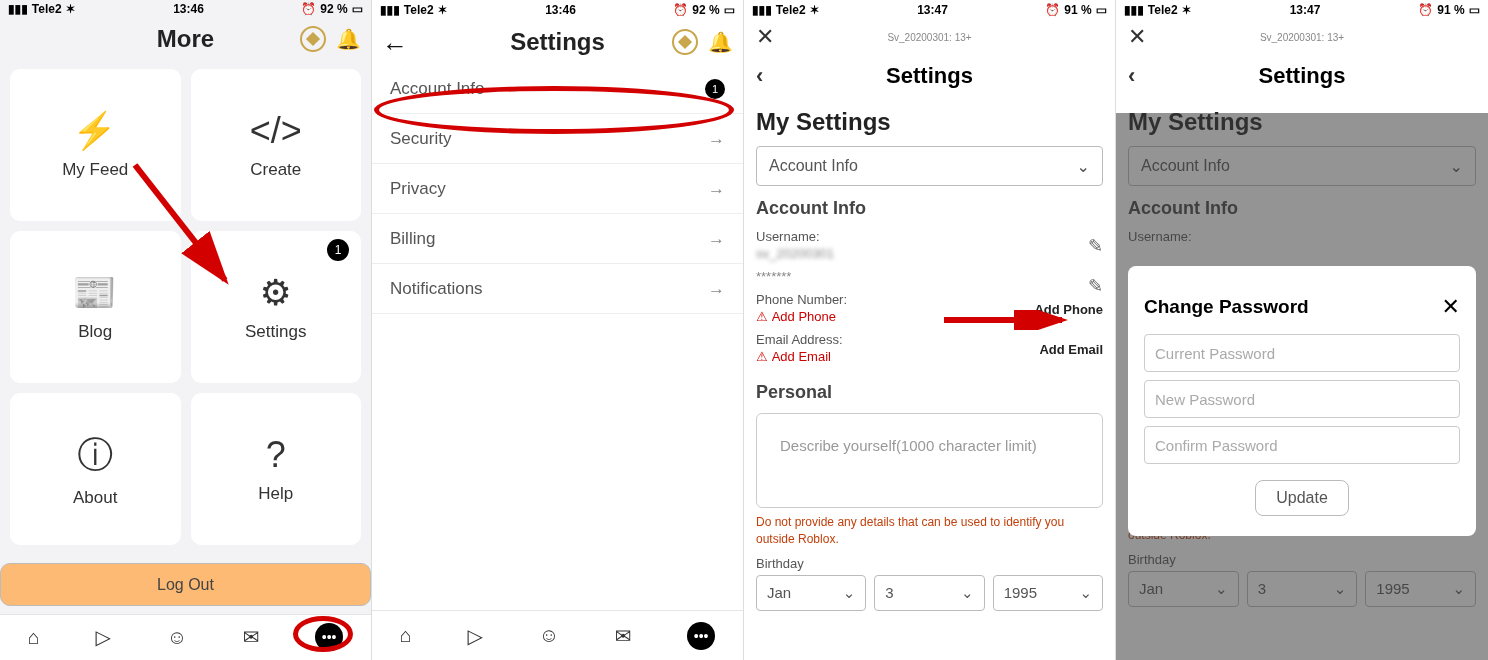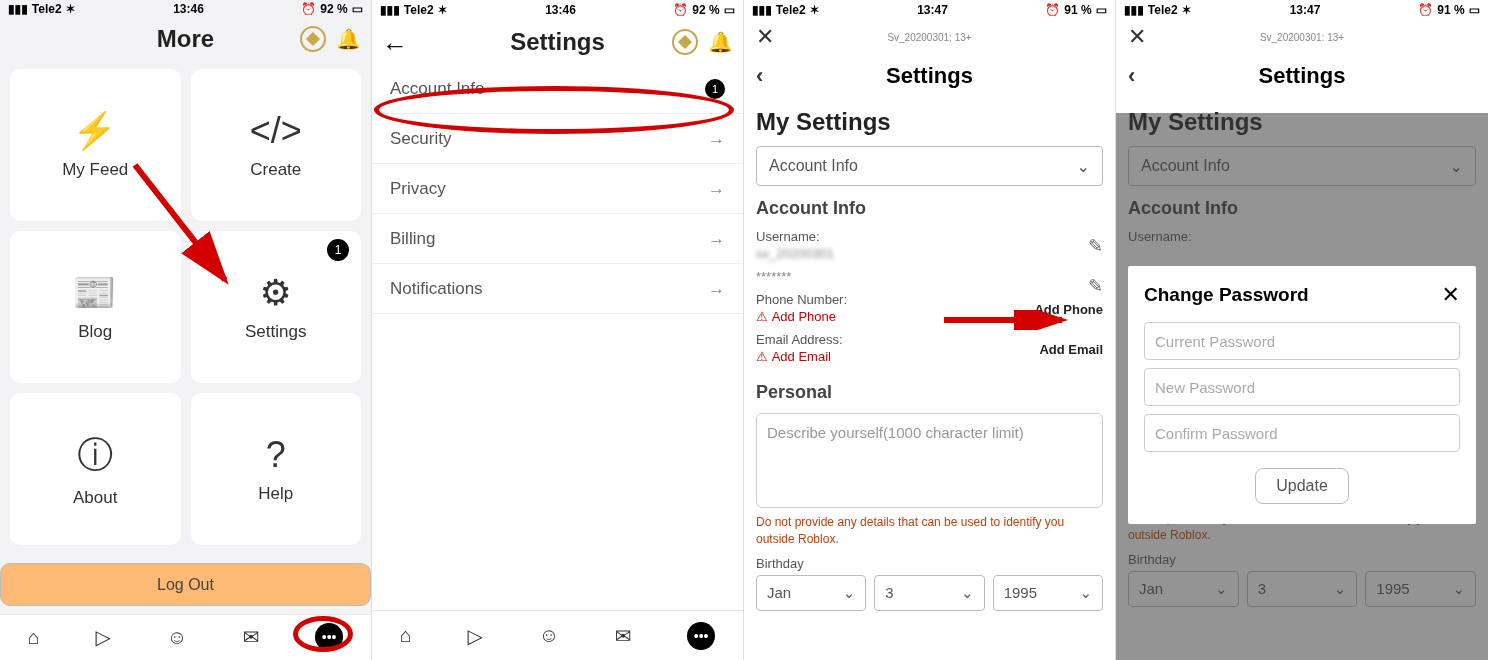--- a/index.html
+++ b/index.html
@@ -39,27 +39,27 @@
 .content{padding:0 12px;overflow:hidden;flex:1}
 .h1{font-size:24px;font-weight:800;margin:10px 0;color:#222}
 .sel{border:1px solid #bbb;border-radius:4px;height:40px;display:flex;align-items:center;padding:0 12px;justify-content:space-between;color:#555;font-size:16px;margin-bottom:12px}
 .section{font-size:18px;font-weight:700;color:#444;margin:10px 0}
 .fld{font-size:13px;color:#555;margin-top:8px;position:relative}
 .fld .val{color:#888;margin-top:2px;filter:blur(2px)}
 .fld .plain{color:#888;margin-top:2px}
 .warn{color:#c00;display:flex;align-items:center;gap:4px;margin-top:2px;font-size:13px}
 .edit{position:absolute;right:0;top:6px;font-size:18px;color:#666}
 .act{position:absolute;right:0;top:10px;font-size:13px;color:#222;font-weight:600}
-.ta{border:1px solid #ccc;border-radius:6px;height:95px;padding:10px;color:#999;font-size:15px;margin-top:6px}
+.ta{border:1px solid #ccc;border-radius:6px;height:95px;padding:23px;color:#999;font-size:15px;margin-top:6px}
 .note{font-size:12px;color:#c2410c;margin-top:6px;line-height:1.4}
 .lblsm{font-size:13px;color:#555;margin-top:8px}
 .bday{display:flex;gap:8px;margin-top:4px}
 .bday .dd{flex:1;border:1px solid #bbb;border-radius:4px;height:36px;display:flex;align-items:center;padding:8px 10px;justify-content:space-between;color:#555;font-size:15px}
 .overlay{position:absolute;inset:0;background:rgba(60,60,60,.55)}
-.modal{position:absolute;left:12px;right:12px;top:266px;background:#fff;border-radius:2px;padding:16px 16px 20px}
+.modal{position:absolute;left:12px;right:12px;top:266px;background:#fff;border-radius:8px;padding:28px 16px 20px}
 .modal .mh{display:flex;justify-content:space-between;align-items:center;margin-bottom:14px}
 .modal .mt{font-size:19px;font-weight:700}
 .modal input{width:100%;height:38px;border:1px solid #ccc;border-radius:4px;padding:0 10px;font-size:15px;margin-bottom:8px;color:#333}
 .modal input::placeholder{color:#aaa}
 .upd{display:block;margin:8px auto 0;border:1px solid #bbb;border-radius:8px;padding:8px 20px;background:#fff;font-size:16px;color:#555}
 svg{display:block}
 </style>
 </head>
 <body>
 

